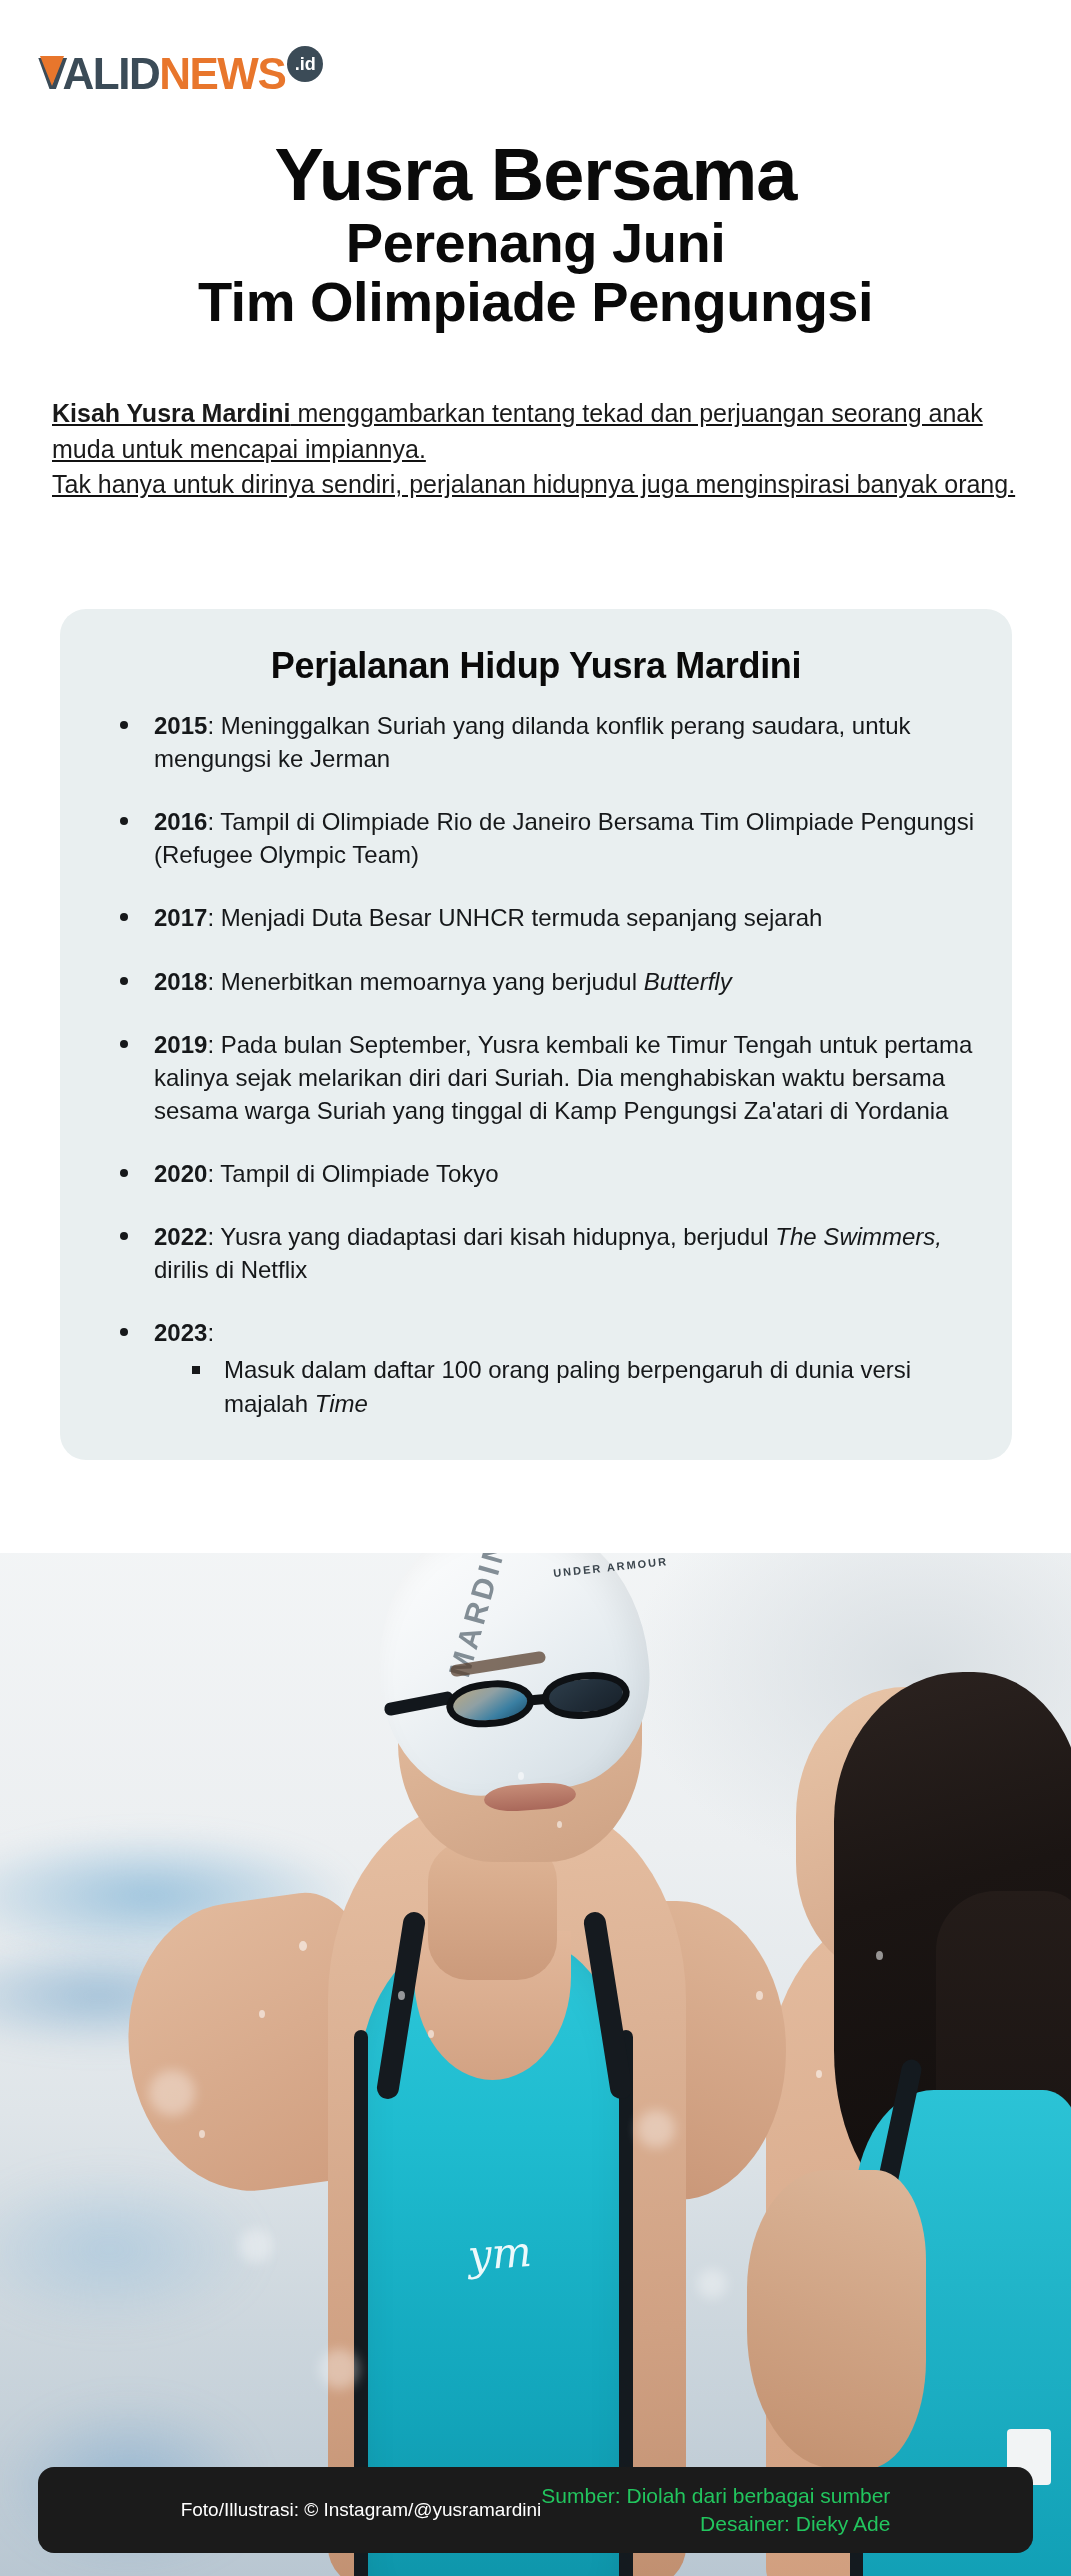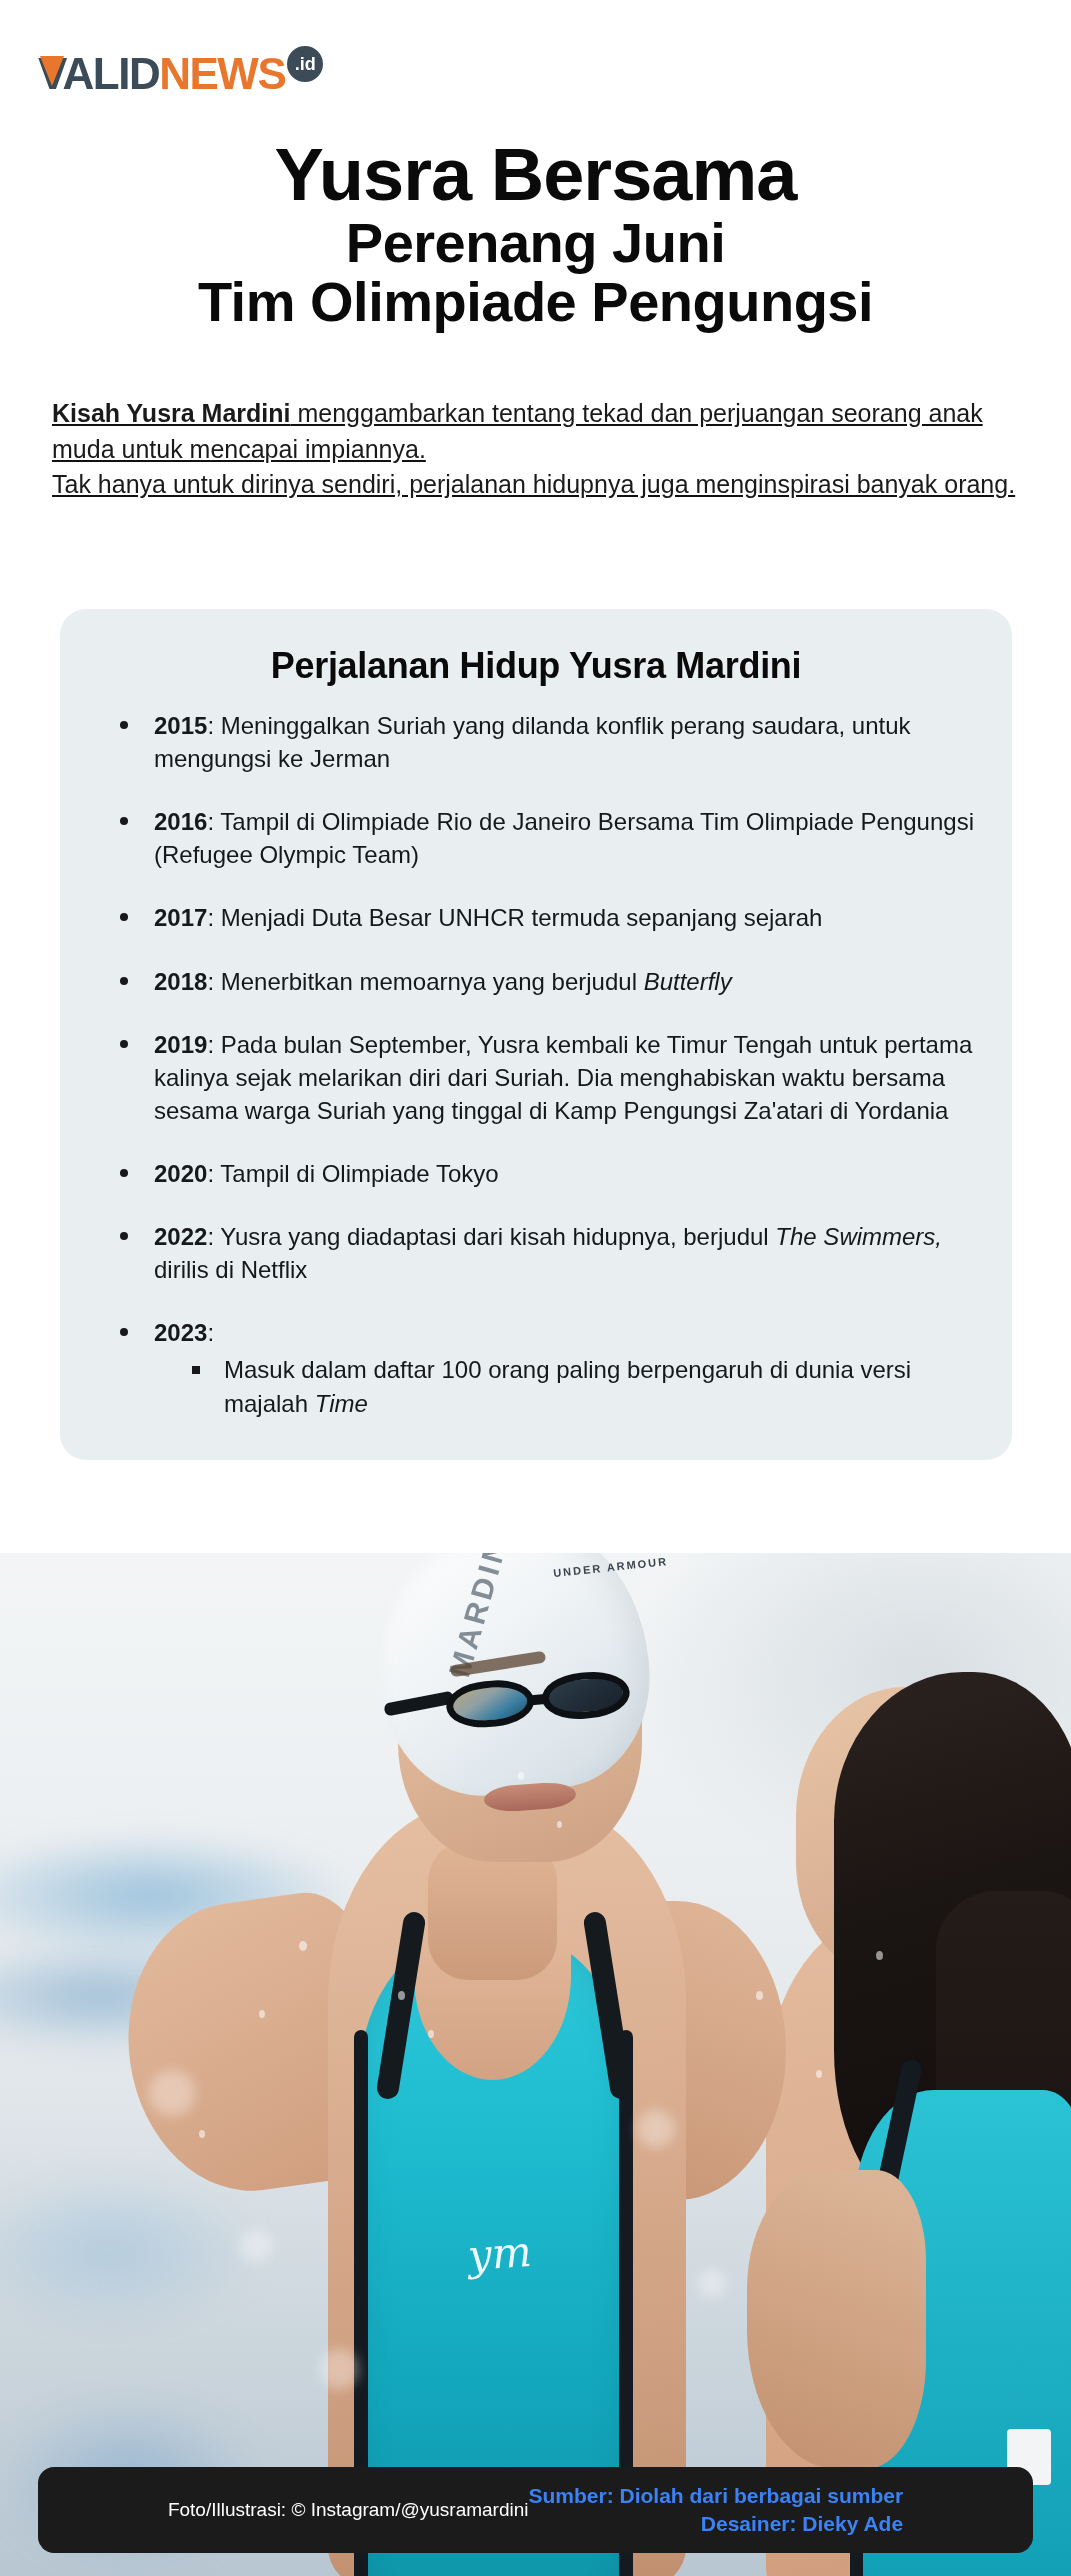--- a/index.html
+++ b/index.html
@@ -259,21 +259,21 @@
   .bokeh { position:absolute; border-radius:50%; background:rgba(255,255,255,.35); filter:blur(6px); }
 
   
   .footer {
     position:absolute; left:38px; top:2467px; width:995px; height:86px;
     background:#1b1b1b; border-radius:16px;
     display:flex; align-items:center; justify-content:center;
     padding:0 26px; z-index:5;
   }
   .footer-left { color:#ffffff; font-size:19px; line-height:1.3; }
-  .footer-right { color:#3b82f6; font-size:21px; line-height:1.34; text-align:right;font-weight:bold; }
+  .footer-right { color:#22c55e; font-size:21px; line-height:1.34; text-align:right; }
 </style>
 </head>
 <body>
 
 <div class="photo">
   <div class="pool-a"></div>
   <div class="pool-b"></div>
   <div class="pool-c"></div>
   <div class="pool-d"></div>
 

